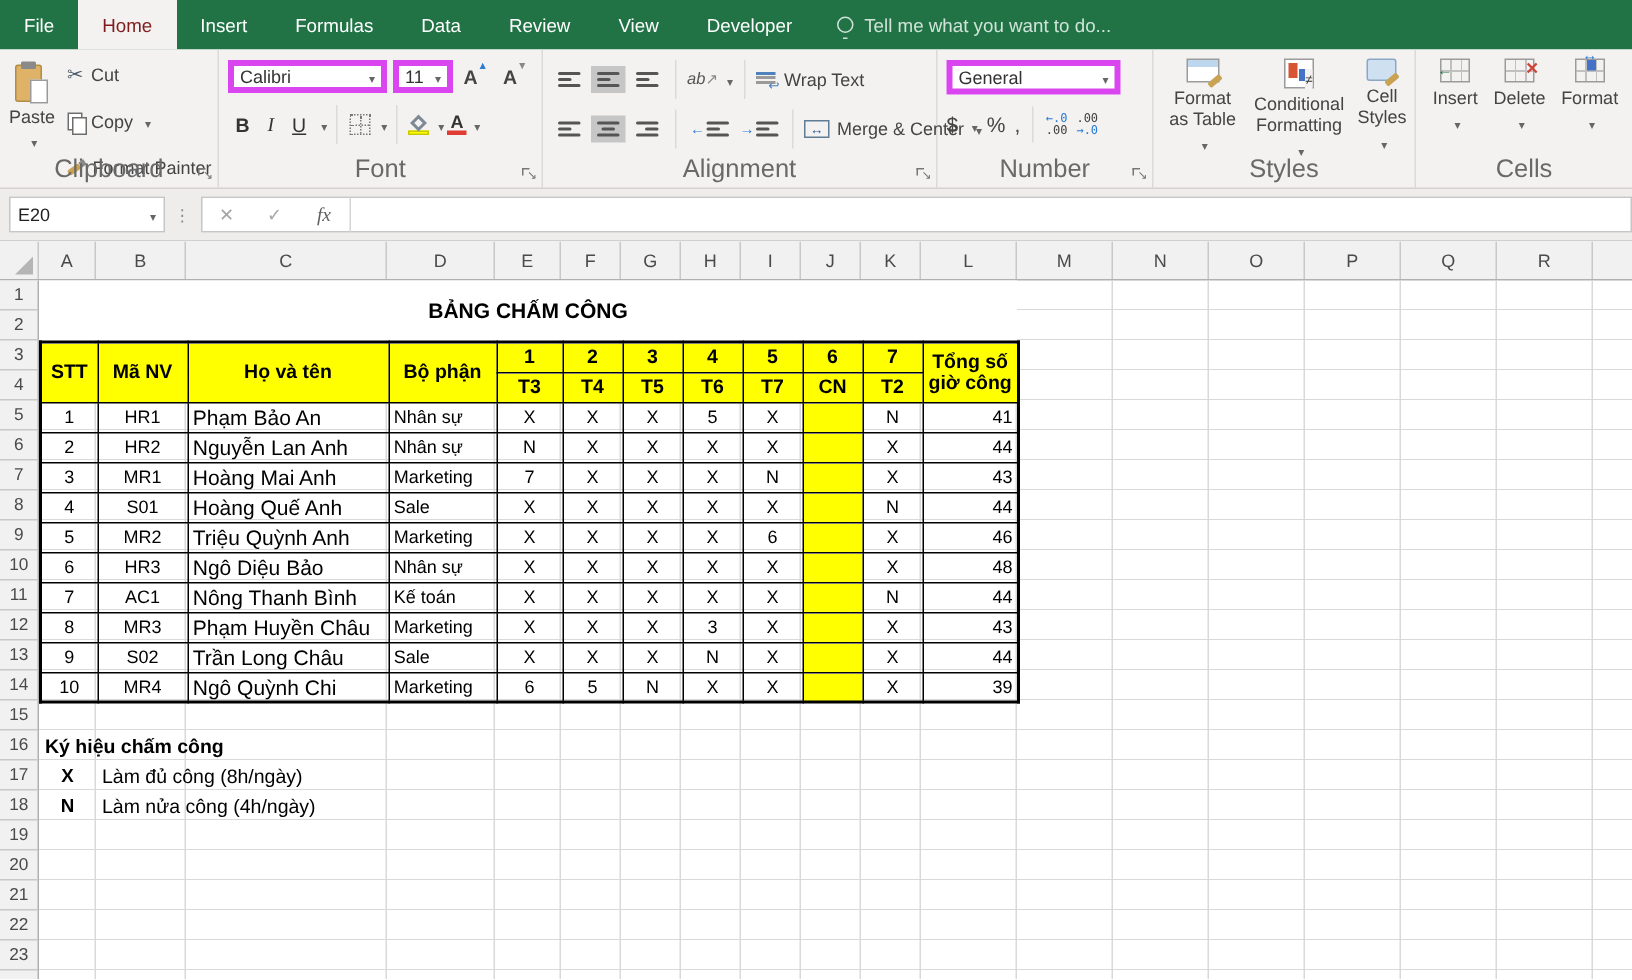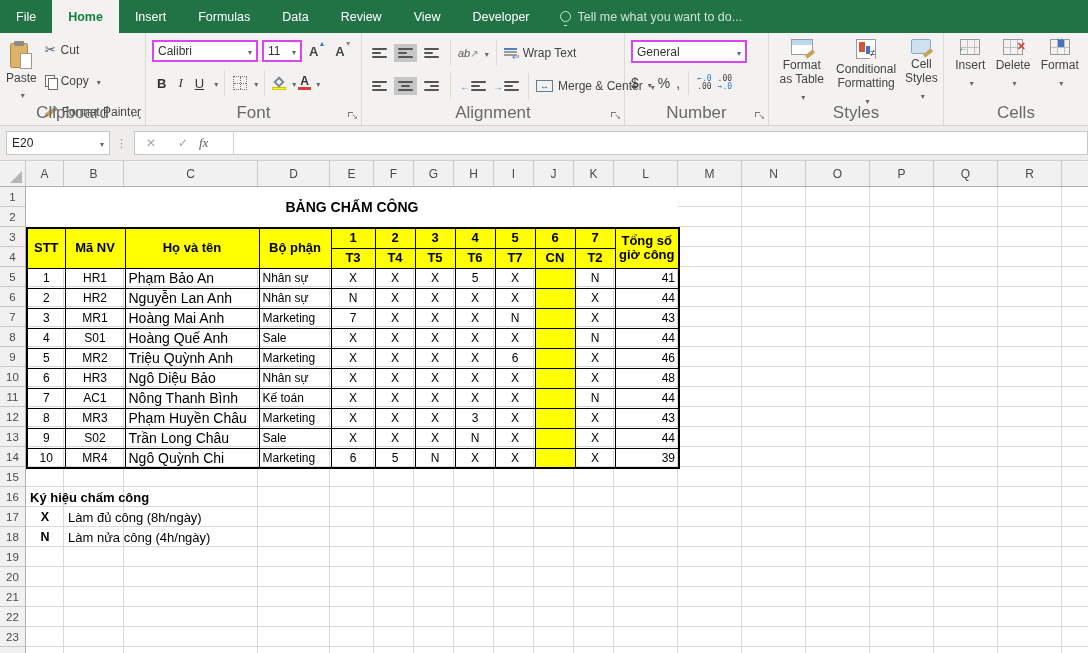--- a/index.html
+++ b/index.html
@@ -3,21 +3,21 @@
 <meta charset="utf-8">
 <style>
   * { margin:0; padding:0; box-sizing:border-box; }
   html,body { width:1088px; height:653px; overflow:hidden; }
   body { font-family:"Liberation Sans", sans-serif; font-size:12px; color:#333; background:#fff; }
   .app { width:1088px; height:653px; display:flex; flex-direction:column; }
 
   
   .tabbar { height:33px; background:#217346; display:flex; align-items:stretch; flex:0 0 auto; }
   .tab { color:#fff; display:flex; align-items:center; padding:0 16px; font-size:12.5px; cursor:pointer; }
-  .tab.active { background:#f3f2f1; color:#15803d; font-weight:bold; }
+  .tab.active { background:#f3f2f1; color:#7f1d1d; font-weight:normal; }
   .tellme { display:flex; align-items:center; gap:7px; margin-left:14px; color:#cfe3d8; font-size:12.5px; }
   .bulb { width:11px; height:11px; border:1.5px solid #cfe3d8; border-radius:50%; position:relative; }
   .bulb::after { content:""; position:absolute; left:3px; top:10px; width:3px; height:3px; border-bottom:1.5px solid #cfe3d8; }
 
   
   .ribbon { height:93px; background:#f3f2f1; border-bottom:1px solid #d5d2ce; display:flex; flex:0 0 auto; }
   .group { position:relative; border-right:1px solid #dcdad6; padding:6px 4px 18px 6px; display:flex; align-items:flex-start; }
   .grouplabel { position:absolute; bottom:2px; left:0; right:0; text-align:center; font-size:17px; color:#696969; }
   .launcher { position:absolute; right:3px; bottom:3px; width:10px; height:10px; cursor:pointer; }
   .launcher::before { content:"↘"; position:absolute; font-size:8px; color:#777; right:0; top:0; }
@@ -38,21 +38,21 @@
   .copyic { position:relative; width:11px; height:13px; flex:0 0 auto; }
   .copyic::before, .copyic::after { content:""; position:absolute; width:8px; height:10px; border:1px solid #6d6d6d; background:#fff; }
   .copyic::before { left:0; top:0; } .copyic::after { left:3px; top:3px; }
   .brushic { width:12px; height:10px; position:relative; flex:0 0 auto; }
   .brushic::before { content:""; position:absolute; left:0; top:4px; width:9px; height:4px; background:#c9a254; transform:rotate(-35deg); border-radius:1px; }
   .brushic::after { content:""; position:absolute; right:0; top:0; width:4px; height:4px; background:#8a8a8a; transform:rotate(-35deg); }
 
   
   .g-font { width:216px; flex-direction:column; padding-top:7px; }
   .frow { display:flex; align-items:center; gap:4px; }
-  .combo { background:#fff; border:2px solid #d946ef; height:22px; display:flex; align-items:center; padding:0 4px; justify-content:space-between; cursor:pointer; }
+  .combo { background:#fff; border:4px solid #d946ef; height:22px; display:flex; align-items:center; padding:0 4px; justify-content:space-between; cursor:pointer; }
   .fname { width:106px; } .fsize { width:40px; }
   .bigA { font-size:13px; font-weight:bold; color:#444; position:relative; padding:0 3px; cursor:pointer; }
   .bigA sup { font-size:7px; position:relative; top:-4px; }
   .up sup { color:#2b7cd3; } .dn sup { color:#888; }
   .frow2 { margin-top:8px; display:flex; align-items:center; gap:2px; }
   .fmt { padding:1px 5px; cursor:pointer; font-size:13px; color:#333; }
   .bold { font-weight:bold; } .ital { font-style:italic; font-family:"Liberation Serif",serif; } .undl { text-decoration:underline; }
   .bordic { width:14px; height:14px; border:1px dotted #787878; position:relative; margin:0 2px; cursor:pointer; }
   .bordic::before { content:""; position:absolute; left:50%; top:0; bottom:0; border-left:1px dotted #787878; }
   .bordic::after { content:""; position:absolute; top:50%; left:0; right:0; border-top:1px dotted #787878; }
@@ -118,21 +118,21 @@
   .fmtic::after { content:"↔"; position:absolute; left:4px; top:-9px; color:#2b7cd3; font-size:10px; }
   .fmtic::before { content:""; position:absolute; left:7px; top:0; width:6px; height:7px; background:#4472c4; }
 
   
   .fbar { height:35px; background:#eeedec; border-bottom:1px solid #cfcfcf; display:flex; align-items:center; padding:0 0 0 6px; flex:0 0 auto; }
   .namebox { width:104px; height:24px; background:#fff; border:1px solid #c6c6c6; display:flex; align-items:center; justify-content:space-between; padding:0 5px; font-size:12px; color:#222; cursor:pointer; }
   .dots { width:24px; text-align:center; color:#8a8a8a; font-size:11px; letter-spacing:1px; }
   .fxstrip { height:24px; background:#fff; border:1px solid #c6c6c6; display:flex; align-items:center; flex:1; }
   .fxbtn { width:32px; text-align:center; color:#a6a6a6; font-size:12px; cursor:pointer; }
   .fxbtn.check::before { content:"✓"; } .fxbtn.xx::before { content:"✕"; }
-  .fxlbl { width:34px; color:#5f5f5f; font-style:italic; font-family:"Liberation Serif",serif; font-size:13px; cursor:pointer; }
+  .fxlbl { width:34px; text-align:center; color:#5f5f5f; font-style:italic; font-family:"Liberation Serif",serif; font-size:13px; cursor:pointer; }
   .fxdiv { width:1px; height:24px; background:#d5d5d5; margin-right:4px; }
   .finput { flex:1; height:22px; }
 
   
   .sheet { position:relative; flex:1; background:#fff; overflow:hidden; }
   .colhead { position:absolute; left:0; top:0; height:26px; width:1088px; display:flex; background:#f1f1f1; border-bottom:1px solid #b0b0b0; }
   .ch { border-right:1px solid #c8c8c8; display:flex; align-items:center; justify-content:center; color:#4a4a4a; font-size:12px; cursor:pointer; flex:0 0 auto; }
   .corner { width:26px; position:relative; cursor:pointer; border-right:1px solid #c8c8c8; flex:0 0 auto; }
   .corner::after { content:""; position:absolute; right:3px; bottom:3px; border-left:12px solid transparent; border-bottom:12px solid #b5b5b5; }
   .rowhead { position:absolute; left:0; top:26px; width:26px; bottom:0; background:#f1f1f1; border-right:1px solid #b0b0b0; }

